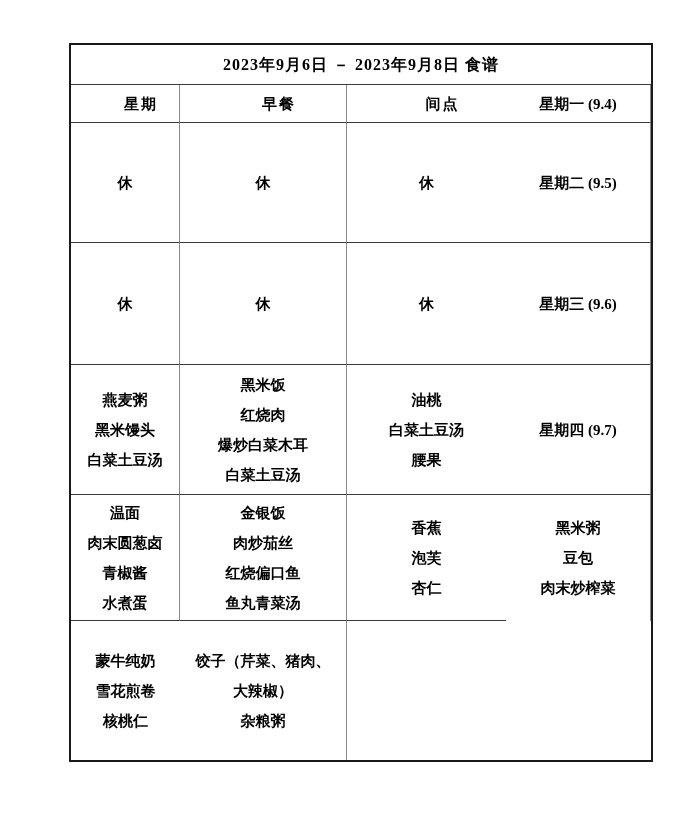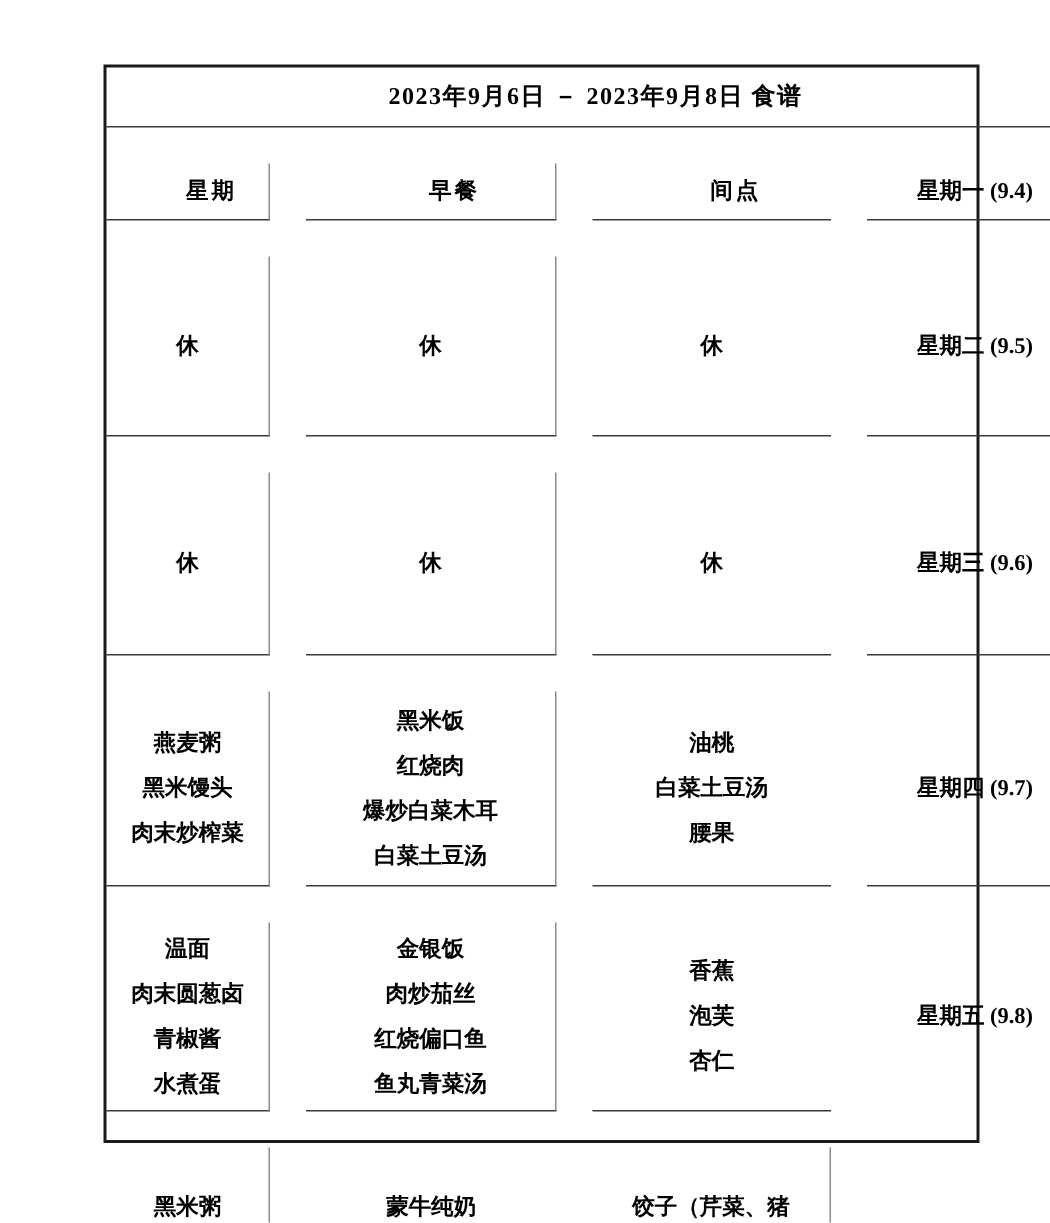--- a/index.html
+++ b/index.html
@@ -24,21 +24,20 @@
     left: 69px;
     top: 43px;
     width: 584px;
     height: 719px;
     box-sizing: border-box;
     border: 2px solid #1a1a1a;
     display: grid;
     grid-template-columns: 109px 167px 159px 145px;
     grid-template-rows: 40px 38px 120px 122px 130px 126px 139px;
     background: #ffffff;
-    gap: 24px;
   }
   .cell {
     box-sizing: border-box;
     border-right: 1px solid #8a8a8a;
     border-bottom: 1px solid #3a3a3a;
     display: flex;
     align-items: center;
     justify-content: center;
     text-align: center;
     padding: 3px 12px;
@@ -87,21 +86,21 @@
     <div class="cell last-col">休</div>
 
     <div class="cell day-cell">星期二 (9.5)</div>
     <div class="cell">休</div>
     <div class="cell">休</div>
     <div class="cell last-col">休</div>
 
     <div class="cell day-cell">星期三 (9.6)</div>
     <div class="cell">燕麦粥
 黑米馒头
-肉末炒榨菜</div>
+白菜土豆汤</div>
     <div class="cell">黑米饭
 红烧肉
 爆炒白菜木耳
 白菜土豆汤</div>
     <div class="cell last-col">油桃
 白菜土豆汤
 腰果</div>
 
     <div class="cell day-cell">星期四 (9.7)</div>
     <div class="cell">温面
@@ -109,21 +108,20 @@
 青椒酱
 水煮蛋</div>
     <div class="cell">金银饭
 肉炒茄丝
 红烧偏口鱼
 鱼丸青菜汤</div>
     <div class="cell last-col">香蕉
 泡芙
 杏仁</div>
 
-    <div class="cell day-cell last-row">星期五 (9.8)</div>
     <div class="cell last-row">黑米粥
 豆包
 肉末炒榨菜</div>
     <div class="cell last-col last-row">蒙牛纯奶
 雪花煎卷
 核桃仁</div>
     <div class="cell last-row">饺子（芹菜、猪肉、大辣椒）
 杂粮粥</div>
 
   </div>

